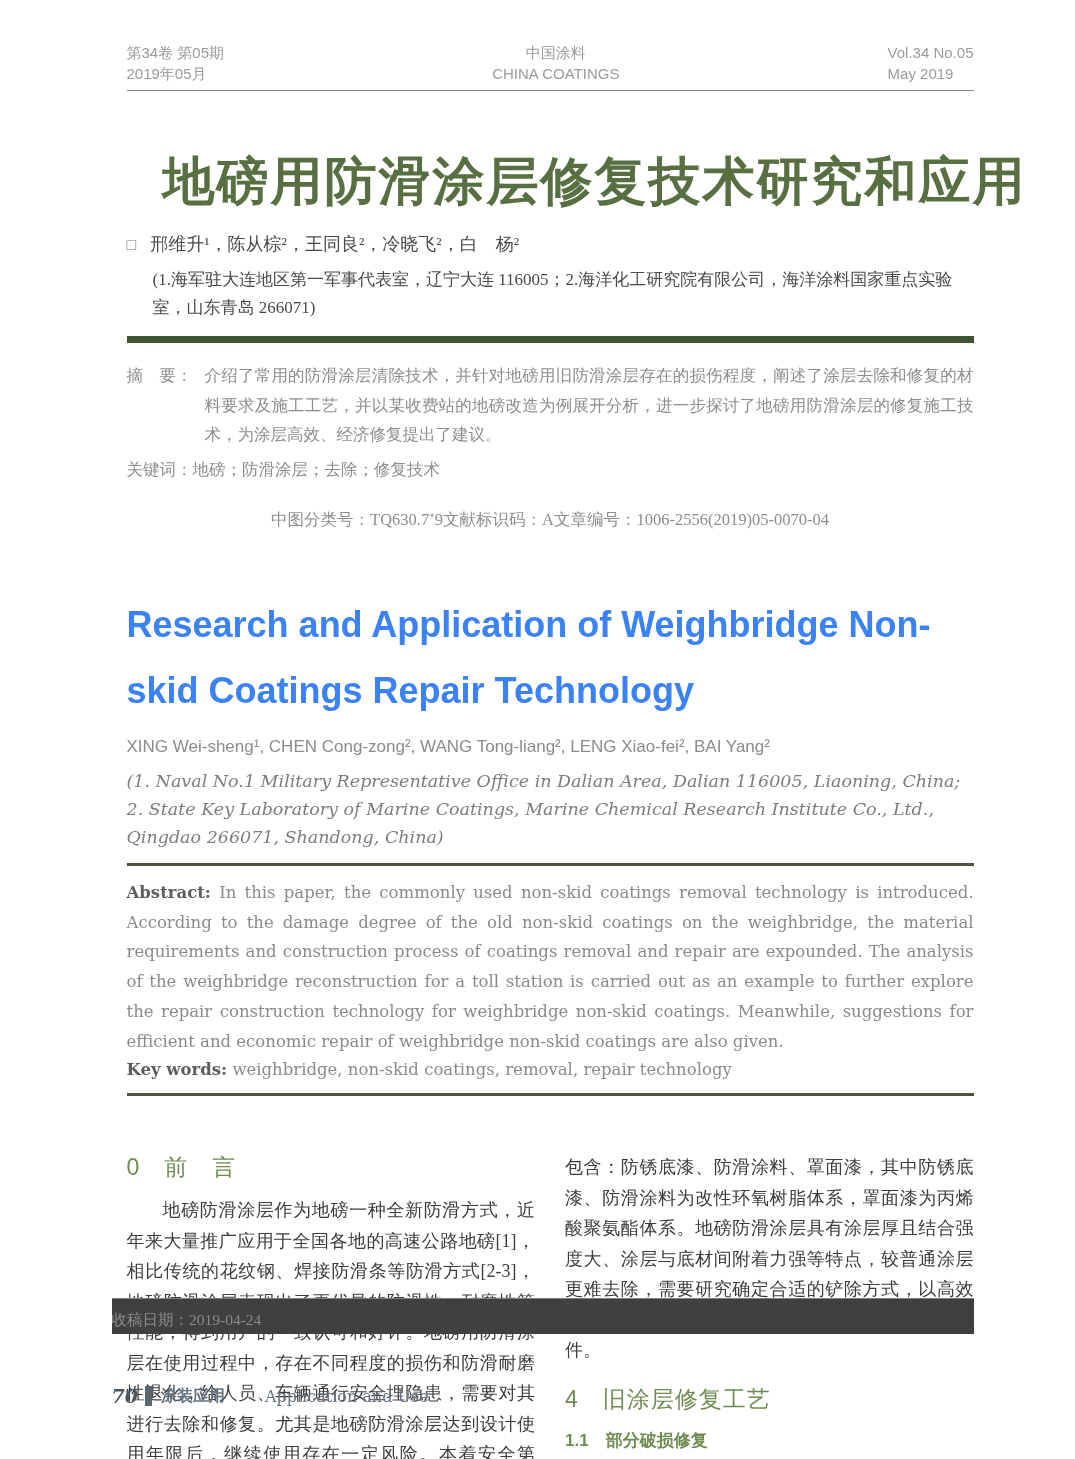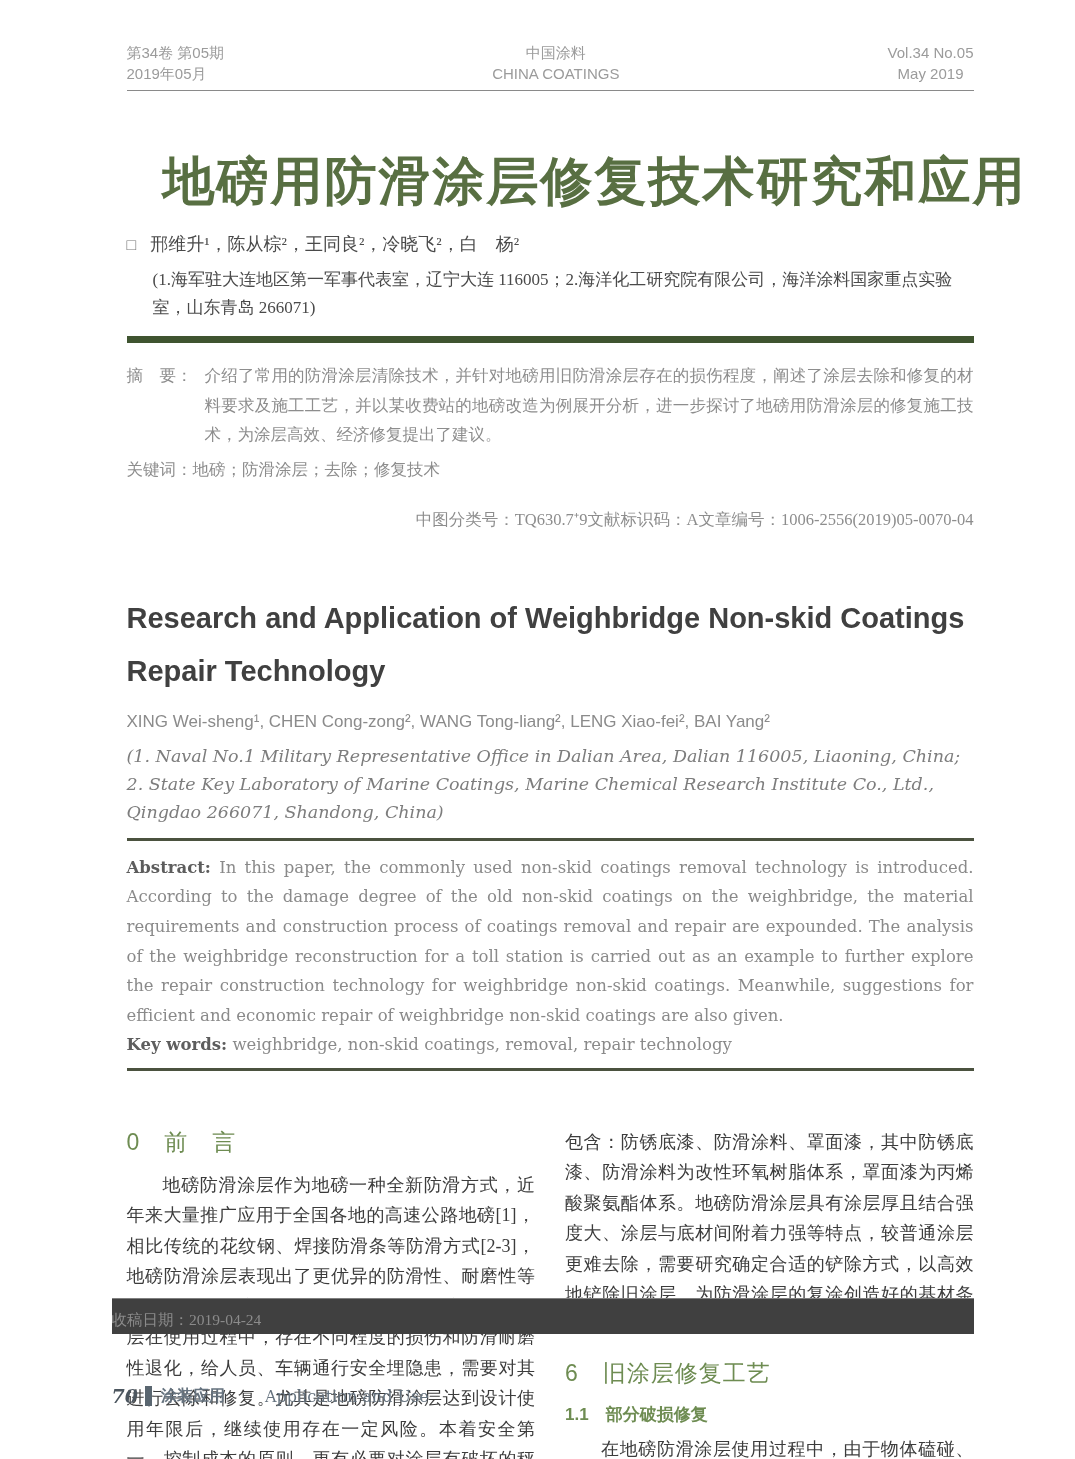--- a/index.html
+++ b/index.html
@@ -15,21 +15,21 @@
     padding:42px 85px 0 110px;
   }
   
   .jheader{
     display:flex;justify-content:space-between;align-items:flex-start;
     font-family:"Liberation Sans", sans-serif;
     color:#9b9b9b;font-size:15px;line-height:21px;
     padding-bottom:4px;
   }
   .jheader .center{text-align:center;}
-  .jheader .right{text-align:center;}
+  .jheader .right{text-align:left;}
   .header-rule{border-top:1px solid #8a8a8a;margin:2px 0 4px 0;}
   .doi-line{font-family:"DejaVu Serif", serif;font-size:16px;color:#3a3a3a;letter-spacing:.3px;}
   
   .cn-title{
     margin-top:62px;
     font-family:"Liberation Sans", sans-serif;
     font-weight:900;
     font-size:52px;
     letter-spacing:2px;
     color:#586f42;
@@ -49,30 +49,30 @@
     padding-left:26px;
   }
   .green-bar{height:7px;background:#3f5430;margin-top:14px;}
   
   .cn-abstract{margin-top:18px;color:#8d8d8d;font-size:16.5px;line-height:1.78;}
   .abs-row{display:flex;}
   .abs-label{flex:0 0 78px;white-space:nowrap;}
   .abs-text{flex:1;text-align:justify;}
   .kw-row{margin-top:6px;}
   .class-row{
-    display:flex;justify-content:flex-end;
+    display:flex;justify-content:center;
     margin-top:20px;color:#8d8d8d;font-size:16.5px;
   }
   
   .en-title{
     margin-top:58px;
     font-family:"Liberation Sans", sans-serif;
     font-weight:800;
-    font-size:29px;line-height:1.82;
-    color:#404040;
+    font-size:36px;line-height:1.82;
+    color:#3b82f6;
   }
   .en-authors{
     margin-top:14px;
     font-family:"Liberation Sans", sans-serif;
     font-size:17px;color:#8b8b8b;
   }
   .en-affil{
     margin-top:10px;
     font-family:"DejaVu Serif", serif;
     font-style:italic;
@@ -185,21 +185,21 @@
   </div>
   <div class="dark-rule2"></div>
 
   <div class="columns">
     <div class="col">
       <h2 class="sec">0　前　言</h2>
       <p class="indent">地磅防滑涂层作为地磅一种全新防滑方式，近年来大量推广应用于全国各地的高速公路地磅[1]，相比传统的花纹钢、焊接防滑条等防滑方式[2-3]，地磅防滑涂层表现出了更优异的防滑性、耐磨性等性能，得到用户的一致认可和好评。地磅用防滑涂层在使用过程中，存在不同程度的损伤和防滑耐磨性退化，给人员、车辆通行安全埋隐患，需要对其进行去除和修复。尤其是地磅防滑涂层达到设计使用年限后，继续使用存在一定风险。本着安全第一、控制成本的原则，更有必要对涂层有破坏的秤体，进行旧防滑涂层去除和修复。海洋化工研究院有限公司制备的地磅防滑涂层，具有脊谷相间的纹理外观，如图1所示。该防滑涂料体系</p>
     </div>
     <div class="col">
       <p>包含：防锈底漆、防滑涂料、罩面漆，其中防锈底漆、防滑涂料为改性环氧树脂体系，罩面漆为丙烯酸聚氨酯体系。地磅防滑涂层具有涂层厚且结合强度大、涂层与底材间附着力强等特点，较普通涂层更难去除，需要研究确定合适的铲除方式，以高效地铲除旧涂层，为防滑涂层的复涂创造好的基材条件。</p>
-      <h2 class="sec mt">6　旧涂层修复工艺</h2>
+      <h2 class="sec mt">4　旧涂层修复工艺</h2>
       <h3 class="subsec">1.1　部分破损修复</h3>
       <p class="indent">在地磅防滑涂层使用过程中，由于物体磕碰、腐蚀、施工缺陷等各种原因容易导致局部破损。为了防止涂层破损部位进一步扩大，影响地磅正常使用，可通过简单的现场修补实现修复，施工过程主要包括破</p>
     </div>
   </div>
 
   <div class="footnotes">
     <div>
       <span>收稿日期：</span><span>2019-04-24</span>
     </div>
   </div>

